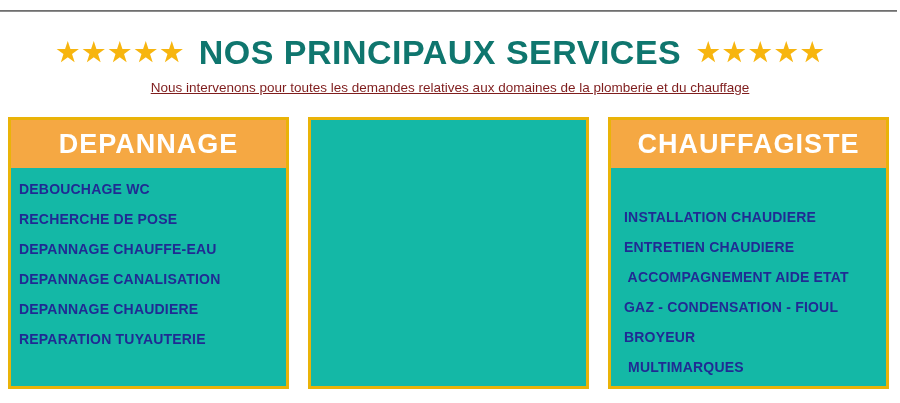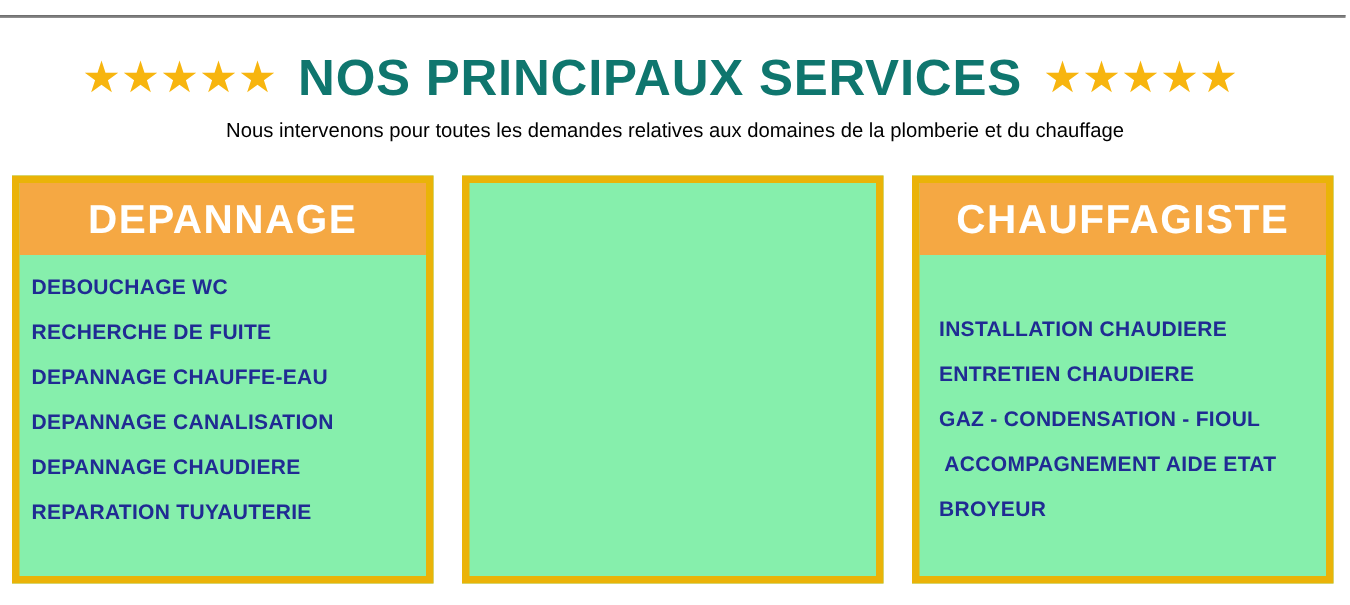--- a/index.html
+++ b/index.html
@@ -58,31 +58,32 @@
   .subtitle-row {
     position: absolute;
     top: 78px;
     left: 0;
     width: 900px;
     text-align: center;
   }
 
   .page-subtitle {
     display: inline-block;
-    color: #000000;
+    color: #7f1d1d;
     font-size: 13.5px;
+    text-decoration: underline;
   }
 
   .column {
     position: absolute;
     top: 117px;
     width: 281px;
     height: 272px;
-    border: 5px solid #eab308;
-    background: #86efac;
+    border: 3px solid #eab308;
+    background: #14b8a6;
   }
   .column.c0 { left: 8px; }
   .column.c1 { left: 308px; }
   .column.c2 { left: 608px; }
 
   .column-header {
     height: 48px;
     background: #f5a843;
     display: flex;
     align-items: center;
@@ -139,35 +140,36 @@
   </div>
 
   <div class="subtitle-row">
     <span class="page-subtitle">Nous intervenons pour toutes les demandes relatives aux domaines de la plomberie et du chauffage</span>
   </div>
 
   <div class="column c0">
     <div class="column-header">DEPANNAGE</div>
     <div class="column-body">
       <div class="service-item">DEBOUCHAGE WC</div>
-      <div class="service-item">RECHERCHE DE FUITE</div>
+      <div class="service-item">RECHERCHE DE POSE</div>
       <div class="service-item">DEPANNAGE CHAUFFE-EAU</div>
       <div class="service-item">DEPANNAGE CANALISATION</div>
       <div class="service-item">DEPANNAGE CHAUDIERE</div>
       <div class="service-item">REPARATION TUYAUTERIE</div>
     </div>
   </div>
 
   <div class="column c1">
   </div>
 
   <div class="column c2">
     <div class="column-header">CHAUFFAGISTE</div>
     <div class="column-body">
       <div class="service-item">INSTALLATION CHAUDIERE</div>
       <div class="service-item">ENTRETIEN CHAUDIERE</div>
+      <div class="service-item"> ACCOMPAGNEMENT AIDE ETAT</div>
       <div class="service-item">GAZ - CONDENSATION - FIOUL</div>
-      <div class="service-item"> ACCOMPAGNEMENT AIDE ETAT</div>
       <div class="service-item">BROYEUR</div>
+      <div class="service-item"> MULTIMARQUES</div>
     </div>
   </div>
 
 </div>
 
 </body></html>

